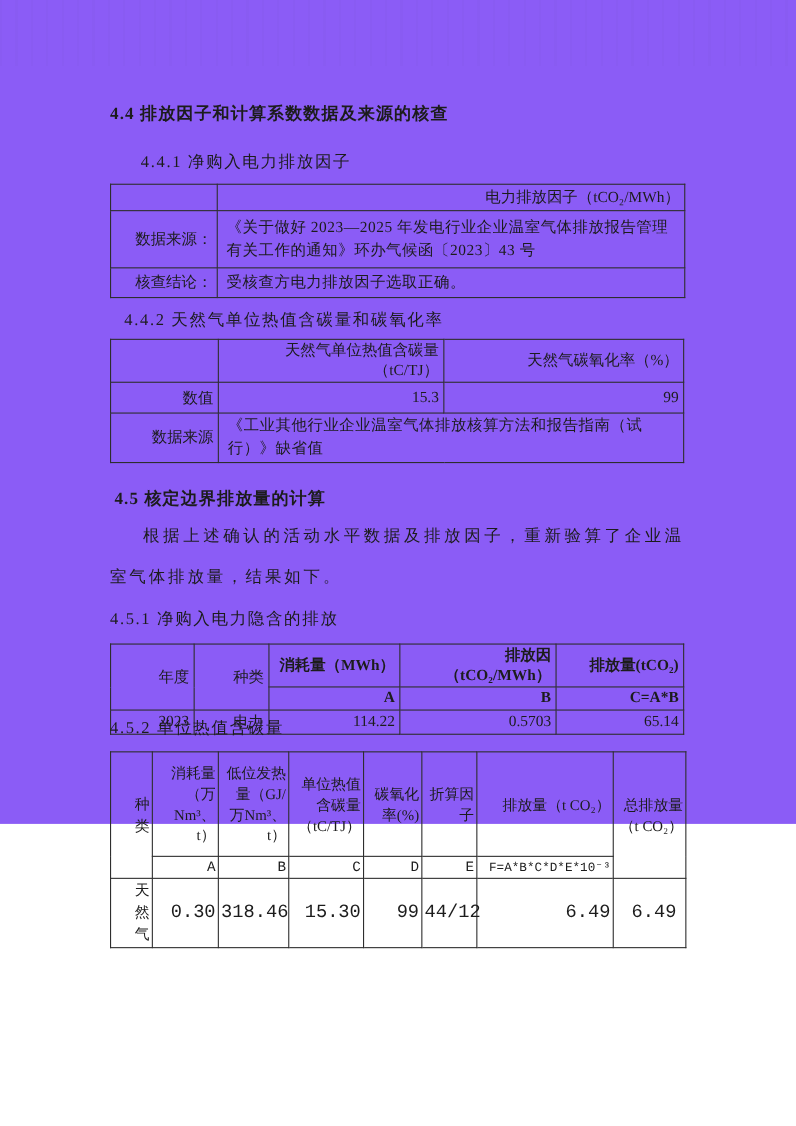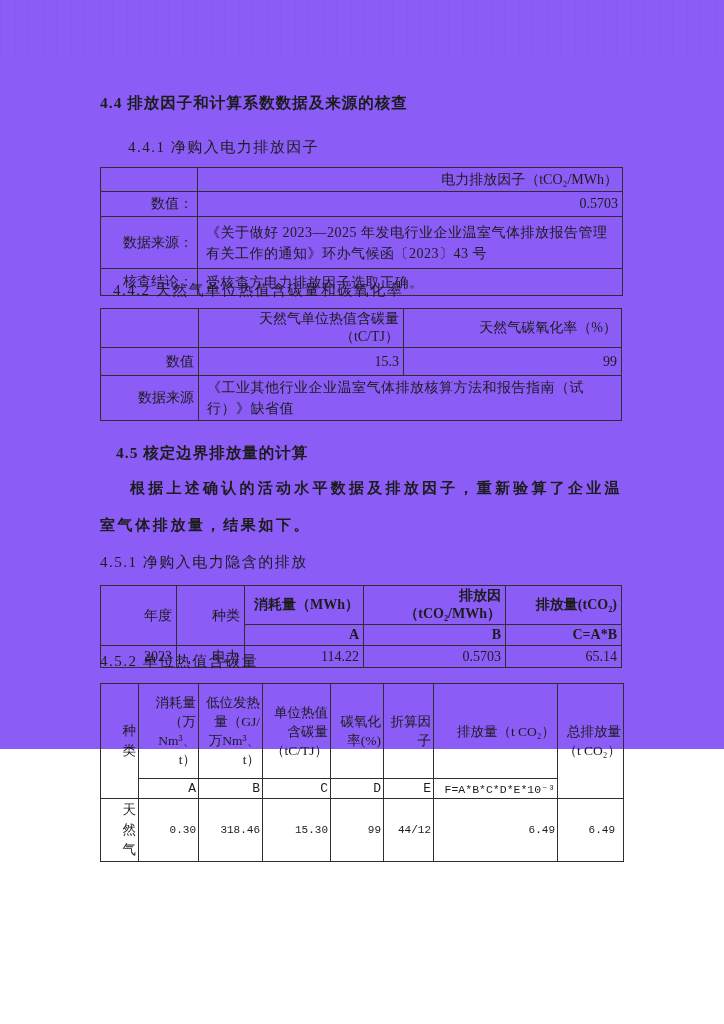--- a/index.html
+++ b/index.html
@@ -21,26 +21,26 @@
   .h-main{font-size:15.5px;font-weight:bold;letter-spacing:1px;}
   .h-sub{font-size:15px;font-weight:normal;letter-spacing:1.5px;}
   table{border-collapse:collapse;table-layout:fixed;}
   td,th{border:1.4px solid #2e2e2e;font-weight:normal;font-size:14px;
         text-align:right;vertical-align:middle;padding:1px 4px;box-sizing:border-box;}
   .src{font-size:14px;line-height:21px;text-align:left;padding-left:8px;letter-spacing:0.5px;}
   .bold{font-weight:bold;}
   .mono{font-family:"Liberation Mono","DejaVu Sans Mono",monospace;}
   .para{
     font-size:15px;line-height:37px;letter-spacing:2.6px;
-    text-align:justify;text-indent:2em;width:522px;font-weight:bold;
+    text-align:justify;text-indent:2em;width:522px;
   }
   .t4 td{font-size:13.5px;padding:1px 2px;}
   .t4 .hdr{line-height:19px;}
   .t4 .sub{font-size:13px;height:20px;}
-  .t4 .num{font-size:11px;margin-left:11px;}
+  .t4 .num{font-size:17px;margin-left:11px;}
   .vert{display:inline-block;width:16px;line-height:20px;}
   .right{text-align:right;padding-right:12px;}
   .pageno{font-size:13px;letter-spacing:1px;}
 </style>
 </head>
 <body>
 
 <div class="page">
   <div class="noise"></div>
 
@@ -50,24 +50,20 @@
 
   <table class="abs" style="left:100px;top:167px;width:522px;">
     <colgroup>
         <col style="width:97px">
         <col style="width:425px">
       </colgroup>
     <tbody>
         <tr style="height:24px">
       <td></td>
       <td>电力排放因子（tCO₂/MWh）</td>
-    </tr>
-    <tr style="height:25px">
-      <td>数值：</td>
-      <td>0.5703</td>
     </tr>
     <tr style="height:52px">
       <td>数据来源：</td>
       <td class="src">《关于做好 2023—2025 年发电行业企业温室气体排放报告管理有关工作的通知》环办气候函〔2023〕43 号</td>
     </tr>
     <tr style="height:27px">
       <td>核查结论：</td>
       <td class="src">受核查方电力排放因子选取正确。</td>
     </tr>
   </tbody>
@@ -92,21 +88,21 @@
       <td>15.3</td>
       <td>99</td>
     </tr>
     <tr style="height:43px">
       <td>数据来源</td>
       <td colspan="2" class="src">《工业其他行业企业温室气体排放核算方法和报告指南（试行）》缺省值</td>
     </tr>
   </tbody>
     </table>
 
-  <div class="abs h-main" style="left:116px;top:443px;">4.5 核定边界排放量的计算</div>
+  <div class="abs h-main" style="left:104px;top:443px;">4.5 核定边界排放量的计算</div>
 
   <div class="abs para" style="left:100px;top:470px;">根据上述确认的活动水平数据及排放因子，重新验算了企业温室气体排放量，结果如下。</div>
 
   <div class="abs h-sub" style="left:100px;top:553px;">4.5.1 净购入电力隐含的排放</div>
 
   <table class="abs" style="left:100px;top:585px;width:521px;">
     <colgroup>
         <col style="width:76px">
         <col style="width:68px">
         <col style="width:119px">

